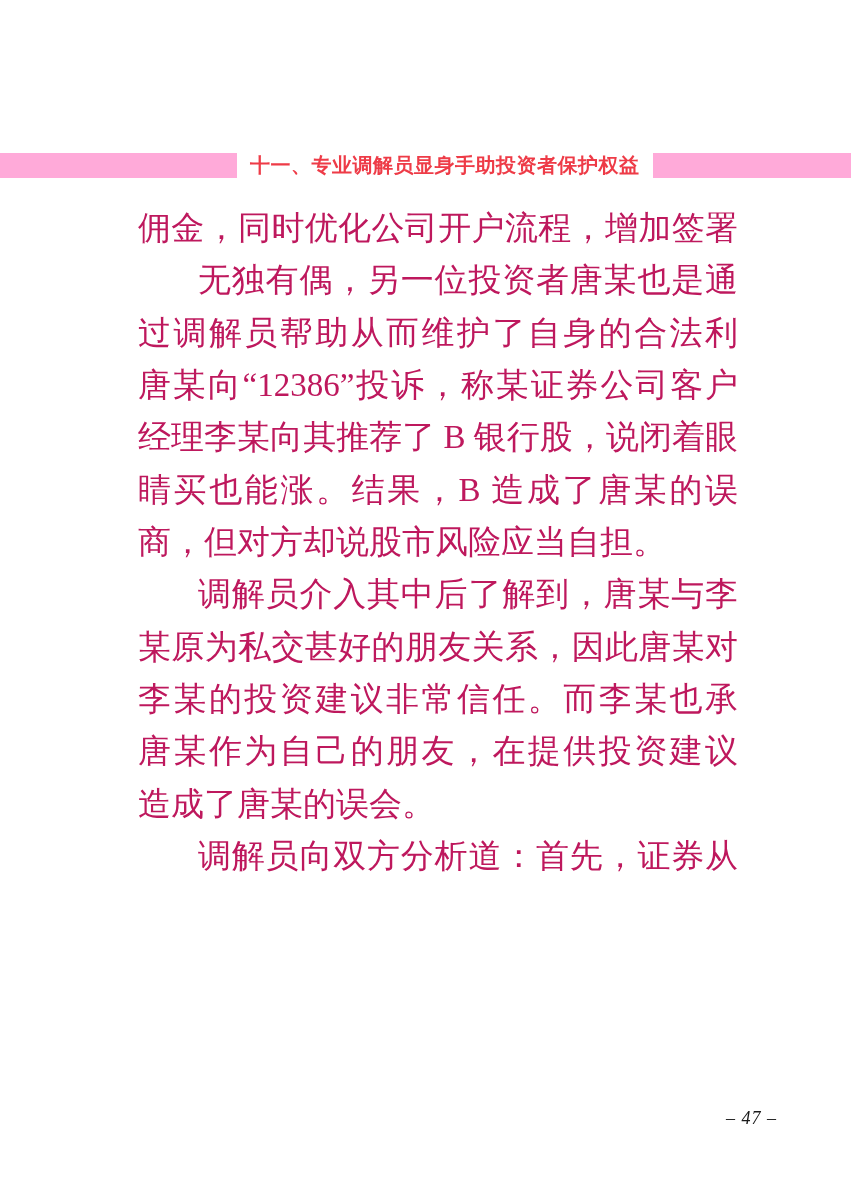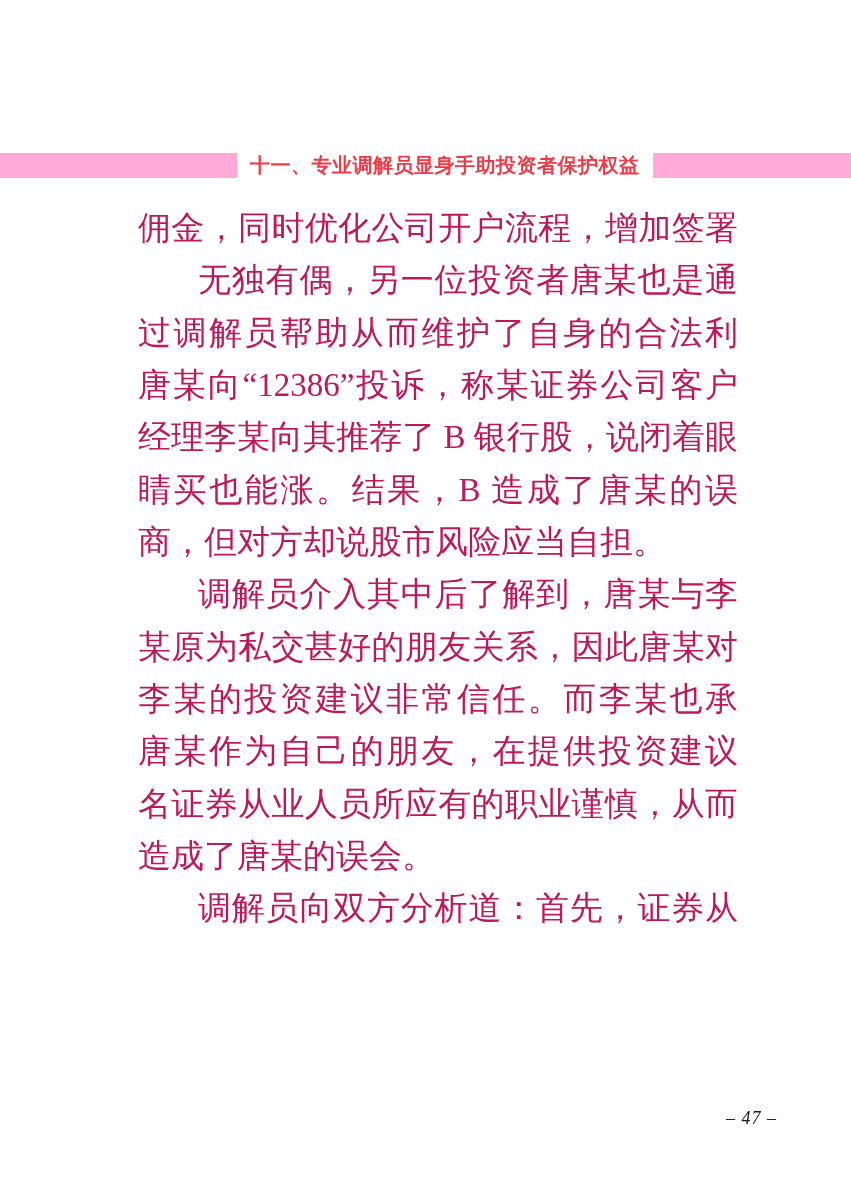--- a/index.html
+++ b/index.html
@@ -84,20 +84,19 @@
       <p class="line indent">无独有偶，另一位投资者唐某也是通</p>
       <p class="line">过调解员帮助从而维护了自身的合法利益。</p>
       <p class="line">唐某向“12386”投诉，称某证券公司客户</p>
       <p class="line">经理李某向其推荐了 B 银行股，说闭着眼</p>
       <p class="line">睛买也能涨。结果，B 造成了唐某的误会，</p>
       <p class="line no-justify">商，但对方却说股市风险应当自担。</p>
       <p class="line indent">调解员介入其中后了解到，唐某与李</p>
       <p class="line">某原为私交甚好的朋友关系，因此唐某对</p>
       <p class="line">李某的投资建议非常信任。而李某也承认，</p>
       <p class="line">唐某作为自己的朋友，在提供投资建议时，</p>
-      <p class="line">名证券从业人员所应有的职业谨慎，从而</p>
       <p class="line no-justify">造成了唐某的误会。</p>
       <p class="line indent">调解员向双方分析道：首先，证券从</p>
     </main>
 
   <div class="page-number">– 47 –</div>
 
 </div>
 
 </body></html>

